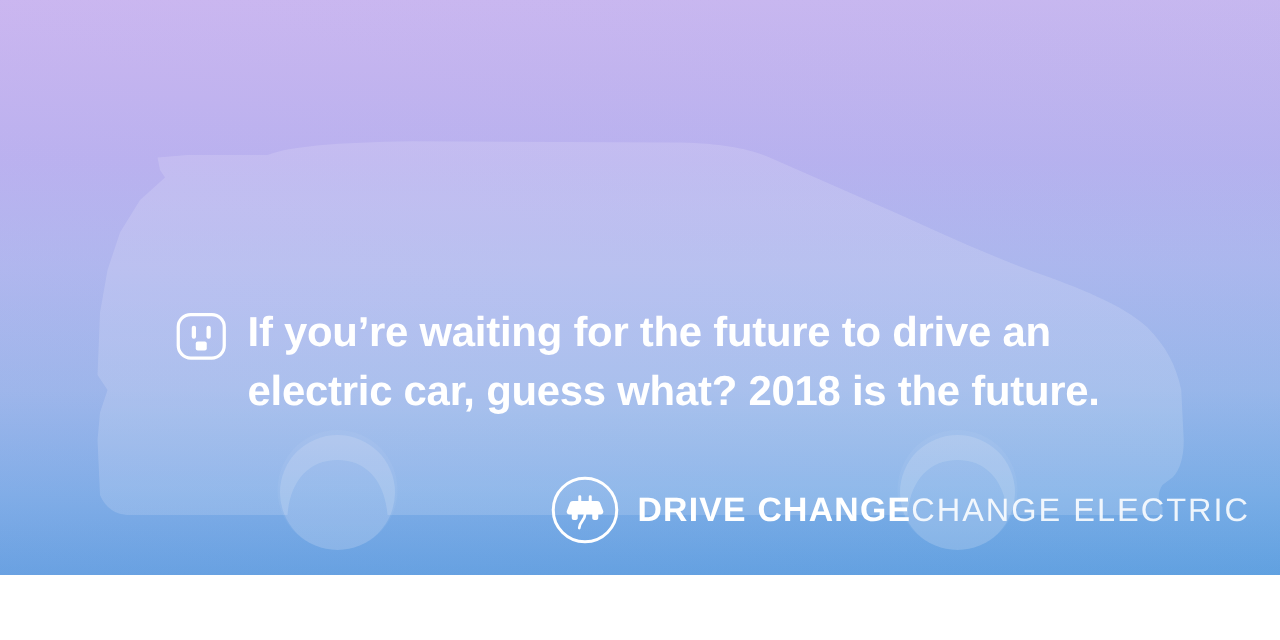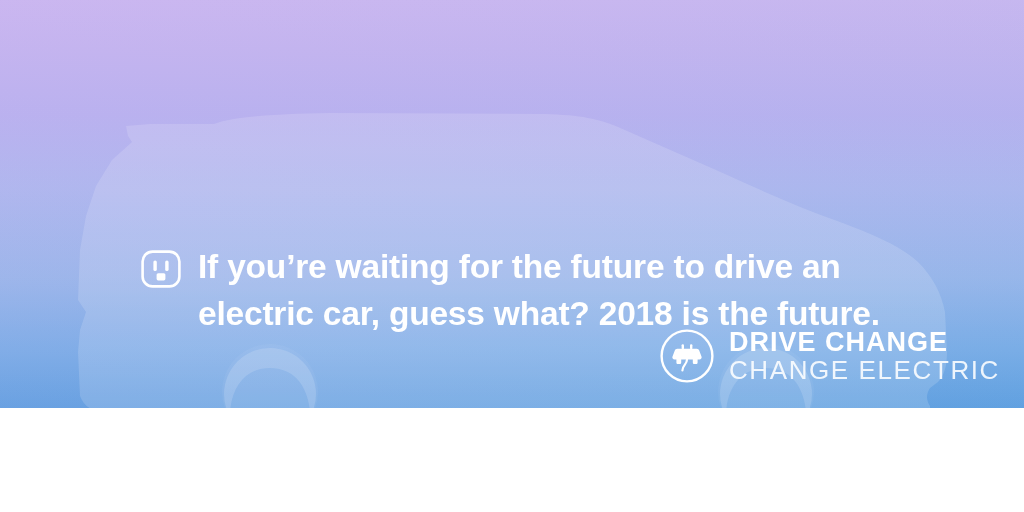--- a/index.html
+++ b/index.html
@@ -3,21 +3,21 @@
 <meta charset="utf-8">
 <style>
   html, body {
     margin: 0;
     padding: 0;
     background: #ffffff;
   }
   #canvas {
     position: relative;
     width: 1024px;
-    height: 408px;
+    height: 460px;
     overflow: hidden;
     font-family: "Liberation Sans", sans-serif;
     background: linear-gradient(to bottom,
         #cbb8f0 0%,
         #c4b5ef 12%,
         #b9b2ef 28%,
         #aeb8ee 46%,
         #99b7ea 68%,
         #79ade6 86%,
         #5fa0e0 100%);
@@ -69,21 +69,20 @@
     display: flex;
     align-items: center;
     z-index: 6;
   }
   #logo-mark {
     flex: 0 0 auto;
     margin-right: 14px;
   }
   #logo-words {
     display: flex;
-    flex-direction: column;
     justify-content: center;
   }
   #logo-line-1 {
     color: #ffffff;
     font-size: 27px;
     font-weight: bold;
     letter-spacing: 1.0px;
     line-height: 28px;
   }
   #logo-line-2 {

